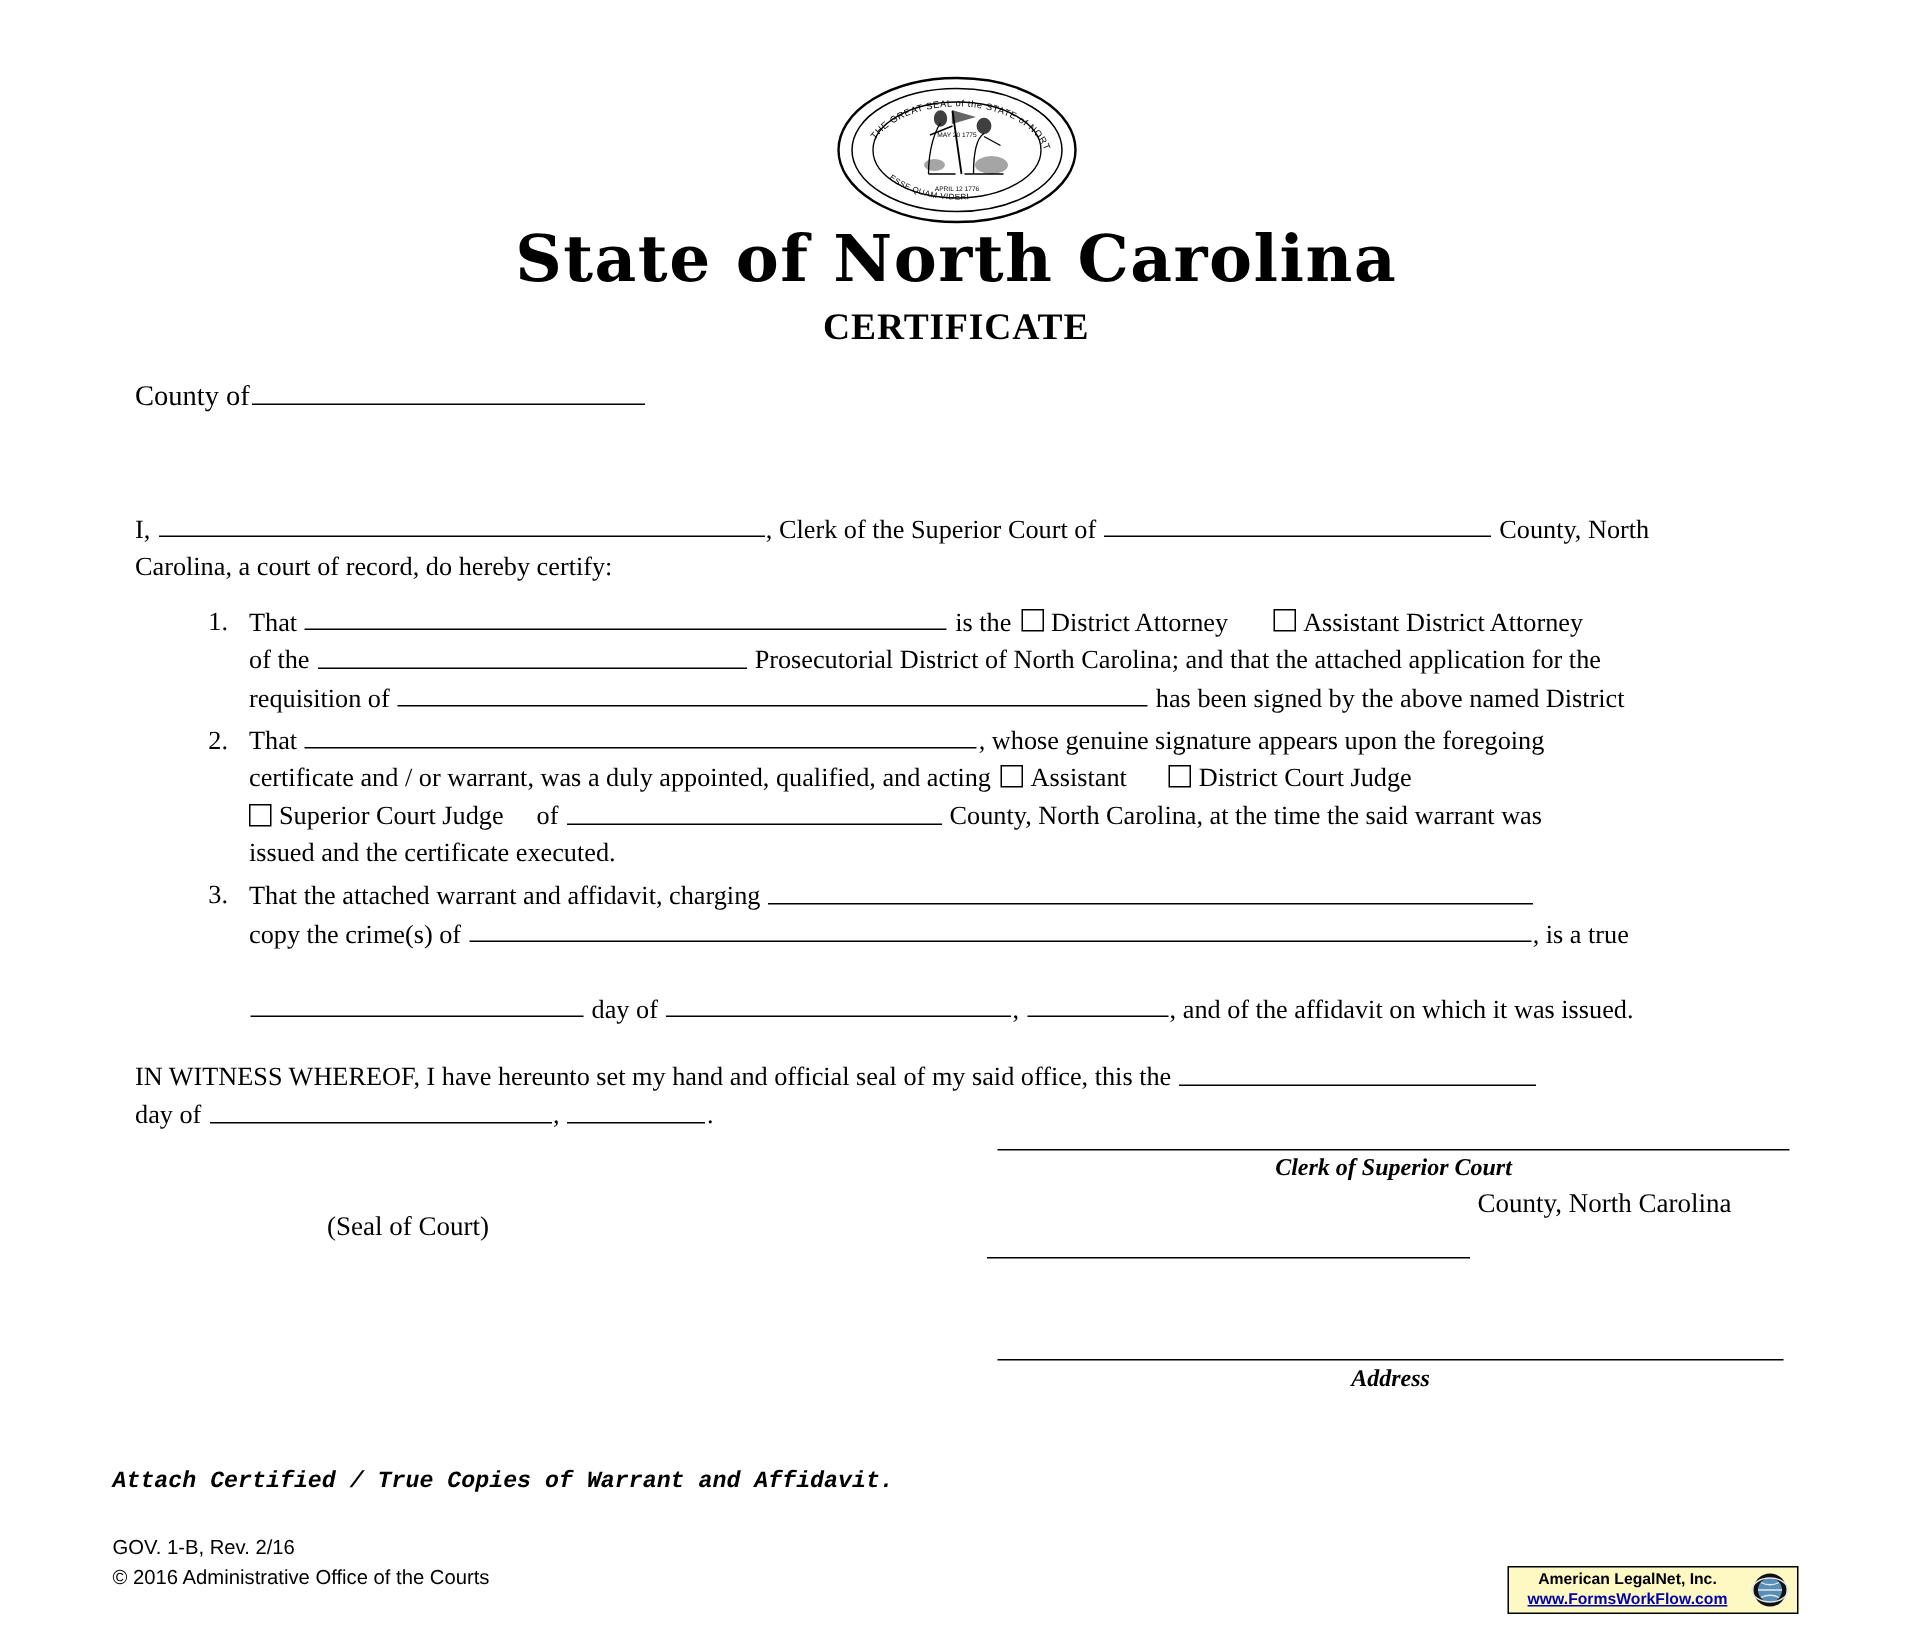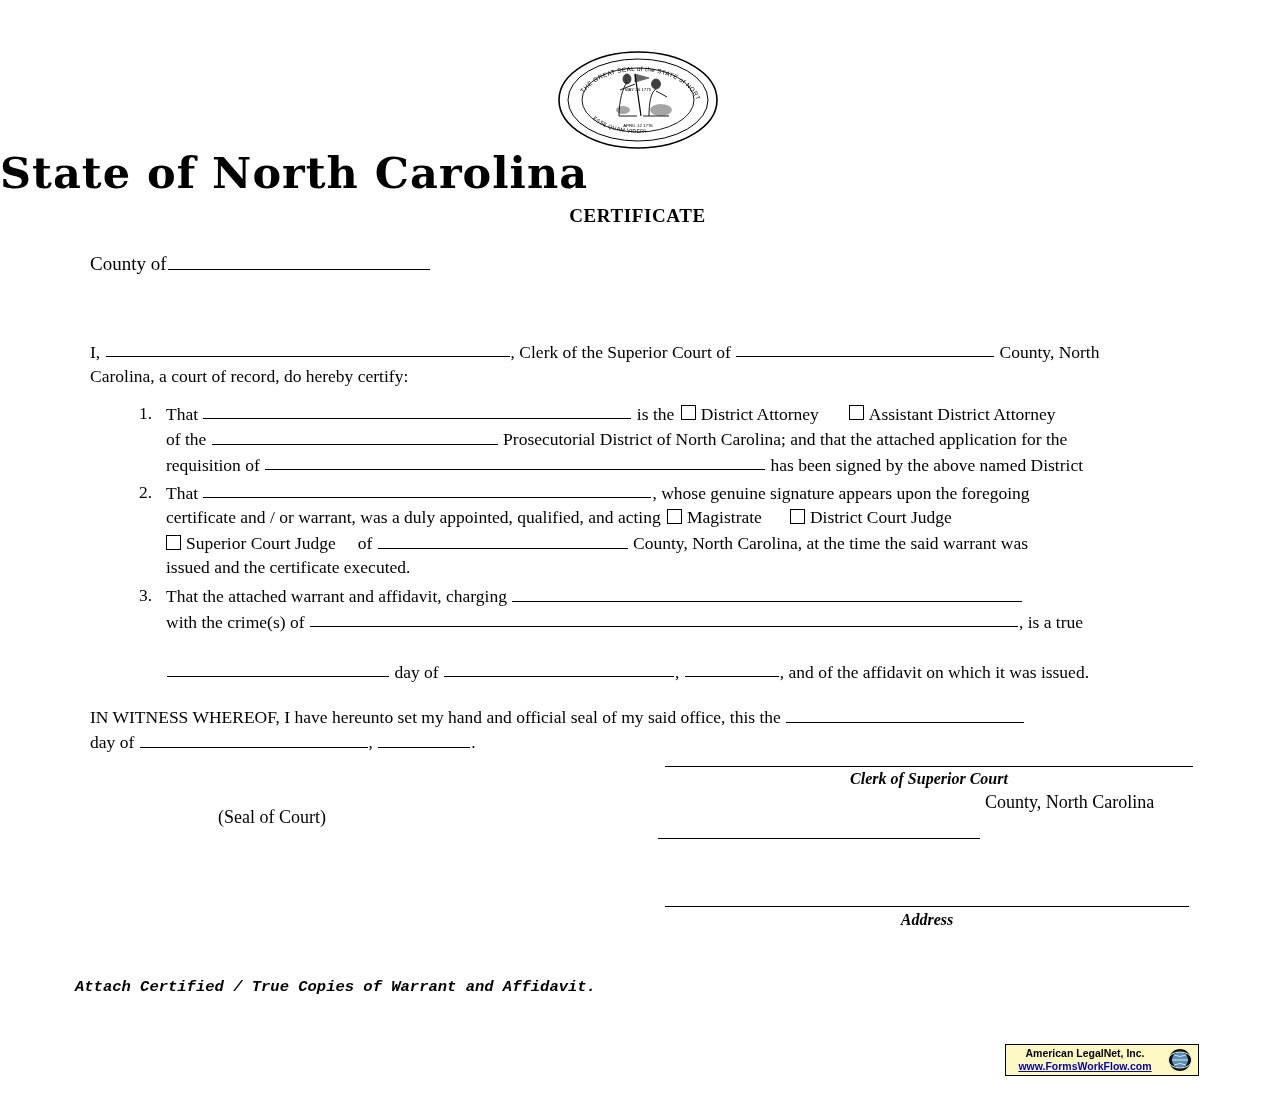--- a/index.html
+++ b/index.html
@@ -36,36 +36,36 @@
     height: 100px;
     display: block;
   }
 
   
   .state-title {
     position: absolute;
     left: 0;
     top: 148px;
     width: 1275px;
-    text-align: left;
+    text-align: center;
     font-family: "DejaVu Serif", serif;
     font-weight: bold;
     font-size: 43px;
     letter-spacing: 1px;
     color: #000;
   }
   .cert-title {
     position: absolute;
     left: 0;
     top: 205px;
     width: 1275px;
     text-align: center;
     font-family: "Liberation Serif", serif;
     font-weight: bold;
-    font-size: 19px;
+    font-size: 25px;
     letter-spacing: 0.6px;
   }
 
   
   .doc {
     position: absolute;
     left: 90px;
     top: 250px;
     width: 1120px;
     font-size: 17.5px;
@@ -265,28 +265,28 @@
     <ol class="items">
 
       <li>
         <span>That </span><span class="u" style="width:428px"></span><span> is the </span><span class="cb"></span><span>District Attorney</span><span class="cb" style="margin-left:30px"></span><span>Assistant District Attorney</span><br>
         <span>of the </span><span class="u" style="width:286px"></span><span> Prosecutorial District of North Carolina; and that the attached application for the</span><br>
         <span>requisition of </span><span class="u" style="width:500px"></span><span> has been signed by the above named District</span><br>
       </li>
 
       <li>
         <span>That </span><span class="u" style="width:448px"></span><span>, whose genuine signature appears upon the foregoing</span><br>
-        <span>certificate and / or warrant, was a duly appointed, qualified, and acting </span><span class="cb"></span><span>Magistrate</span><span class="cb" style="margin-left:28px"></span><span>District Court Judge</span><br>
+        <span>certificate and / or warrant, was a duly appointed, qualified, and acting </span><span class="cb"></span><span>Assistant</span><span class="cb" style="margin-left:28px"></span><span>District Court Judge</span><br>
         <span class="cb" style="margin-left:0"></span><span>Superior Court Judge</span><span style="display:inline-block;width:22px"></span><span>of </span><span class="u" style="width:250px"></span><span> County, North Carolina, at the time the said warrant was</span><br>
         <span>issued and the certificate executed.</span>
       </li>
 
       <li>
         <span>That the attached warrant and affidavit, charging </span><span class="u" style="width:510px"></span><br>
-        <span>with the crime(s) of </span><span class="u" style="width:708px"></span><span>, is a true</span><br>
+        <span>copy the crime(s) of </span><span class="u" style="width:708px"></span><span>, is a true</span><br>
         <br>
         <span class="u" style="width:222px"></span><span> day of </span><span class="u" style="width:230px"></span><span>, </span><span class="u" style="width:94px"></span><span>, and of the affidavit on which it was issued.</span>
       </li>
 
     </ol>
 
     <div class="witness">
       <span>IN WITNESS WHEREOF, I have hereunto set my hand and official seal of my said office, this the </span><span class="u" style="width:238px"></span><br>
       <span>day of </span><span class="u" style="width:228px"></span><span>, </span><span class="u" style="width:92px"></span><span>.</span>
     </div>
@@ -299,20 +299,24 @@
   <div class="seal-of-court">(Seal of Court)</div>
 
   <div class="sig-line" style="left:658px; top:838px; width:322px;"></div>
   <div class="county-nc"> County, North Carolina</div>
 
   <div class="sig-line" style="left:665px; top:906px; width:524px;"></div>
   <div class="sig-label" style="left:665px; top:911px; width:524px;">Address</div>
 
   <div class="attach-note">Attach Certified / True Copies of Warrant and Affidavit.</div>
 
+  <div class="formcode">
+    <div>GOV. 1-B, Rev. 2/16</div>
+    <div>© 2016 Administrative Office of the Courts</div>
+  </div>
 
   <div class="badge">
     <div class="badge-text">
       <div>American LegalNet, Inc.</div>
       <div class="url">www.FormsWorkFlow.com</div>
     </div>
     <div class="badge-logo">
       <svg width="30" height="26" viewBox="0 0 30 26">
         <circle cx="15" cy="13" r="11" fill="#111"></circle>
         <circle cx="15" cy="13" r="8" fill="#5a8fb5"></circle>

